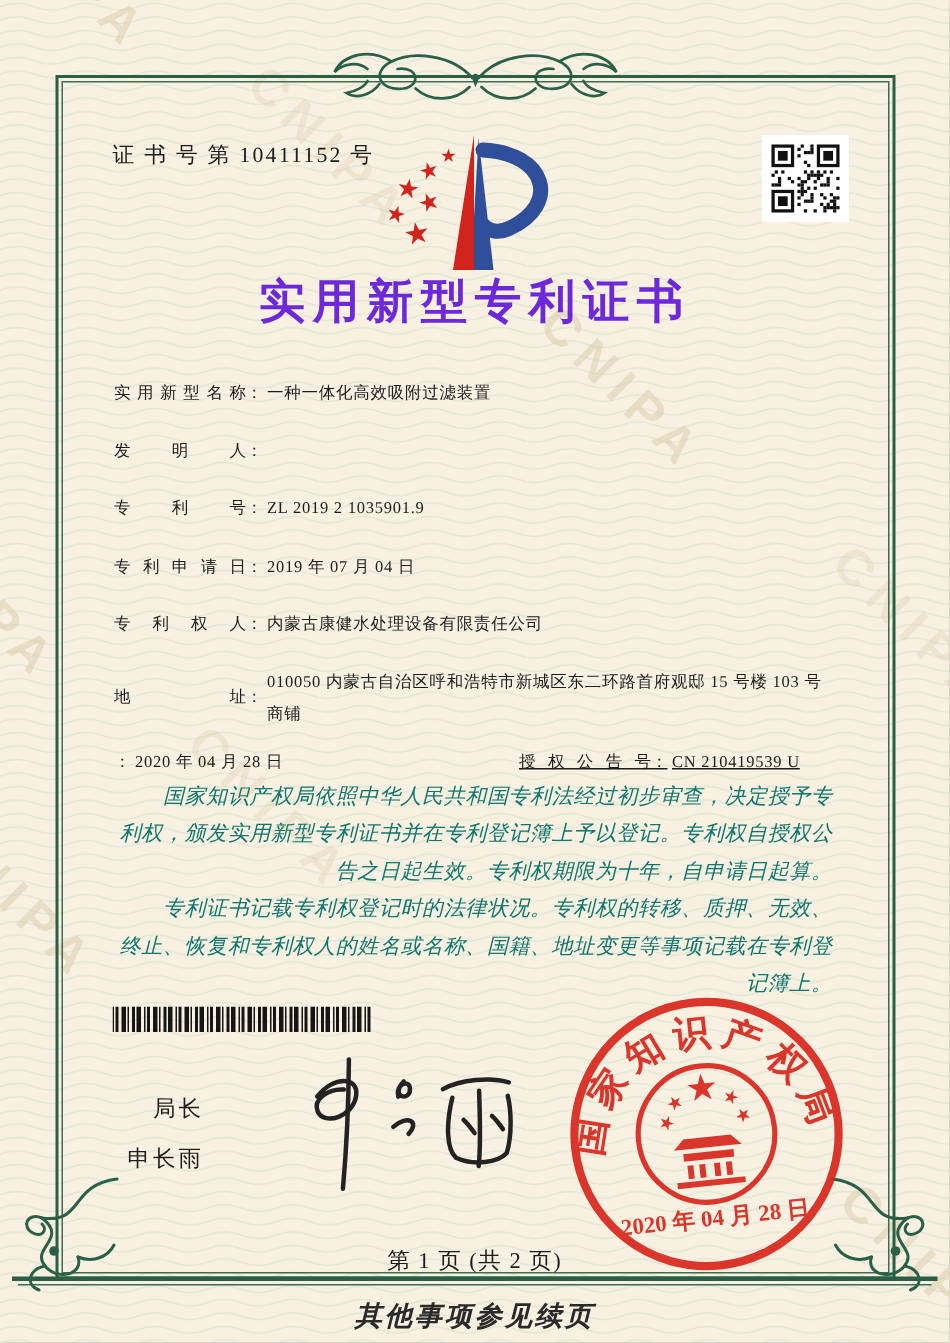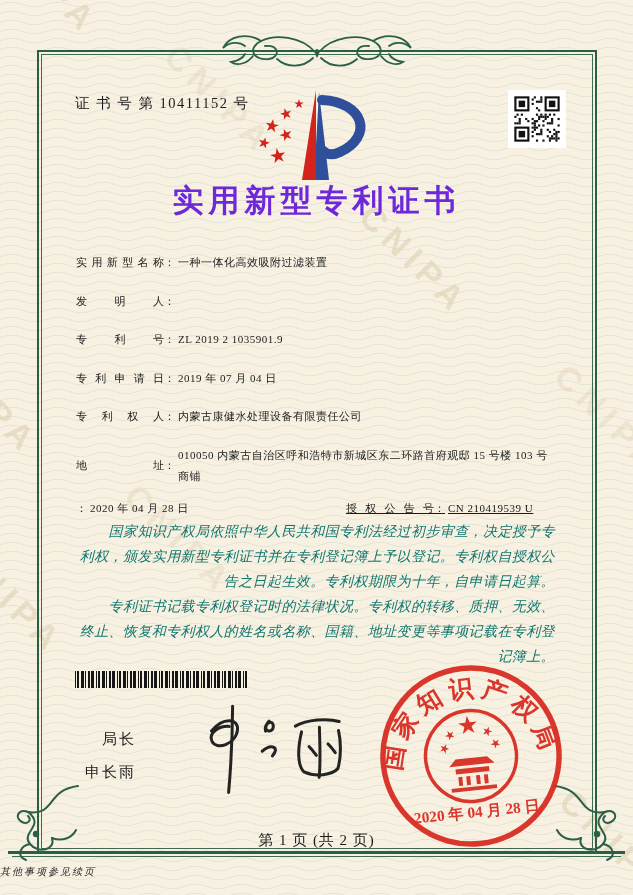--- a/index.html
+++ b/index.html
@@ -66,22 +66,22 @@
   .barcode{position:absolute;left:75px;top:671px;width:175px;height:17px;}
   
   .signer{position:absolute;left:85px;top:730px;font-size:15px;letter-spacing:2px;text-align:right;}
   .signer div{margin-bottom:14px;}
   .signature{position:absolute;left:182px;top:693px;width:175px;height:105px;transform:rotate(-2deg);}
   
   .seal{position:absolute;left:377px;top:662px;width:188px;height:188px;transform:rotate(-6deg);opacity:.93;}
   
   .pageinfo{position:absolute;left:0;right:0;top:831px;text-align:center;font-size:15px;letter-spacing:1px;}
   .footnote{
-    position:absolute;left:0;right:0;top:865px;
-    font-size:10px;font-style:italic;letter-spacing:2px;color:#2a2a2a;
+    position:absolute;left:0;right:0;top:865px;text-align:center;
+    font-size:18px;font-style:italic;letter-spacing:2px;color:#2a2a2a;font-weight:bold;
   }
 </style>
 </head>
 <body>
 
 <div class="page">
 
   <svg class="waves" width="633" height="895" xmlns="http://www.w3.org/2000/svg">
     <defs>
       <pattern id="wv" width="46" height="9" patternUnits="userSpaceOnUse">

